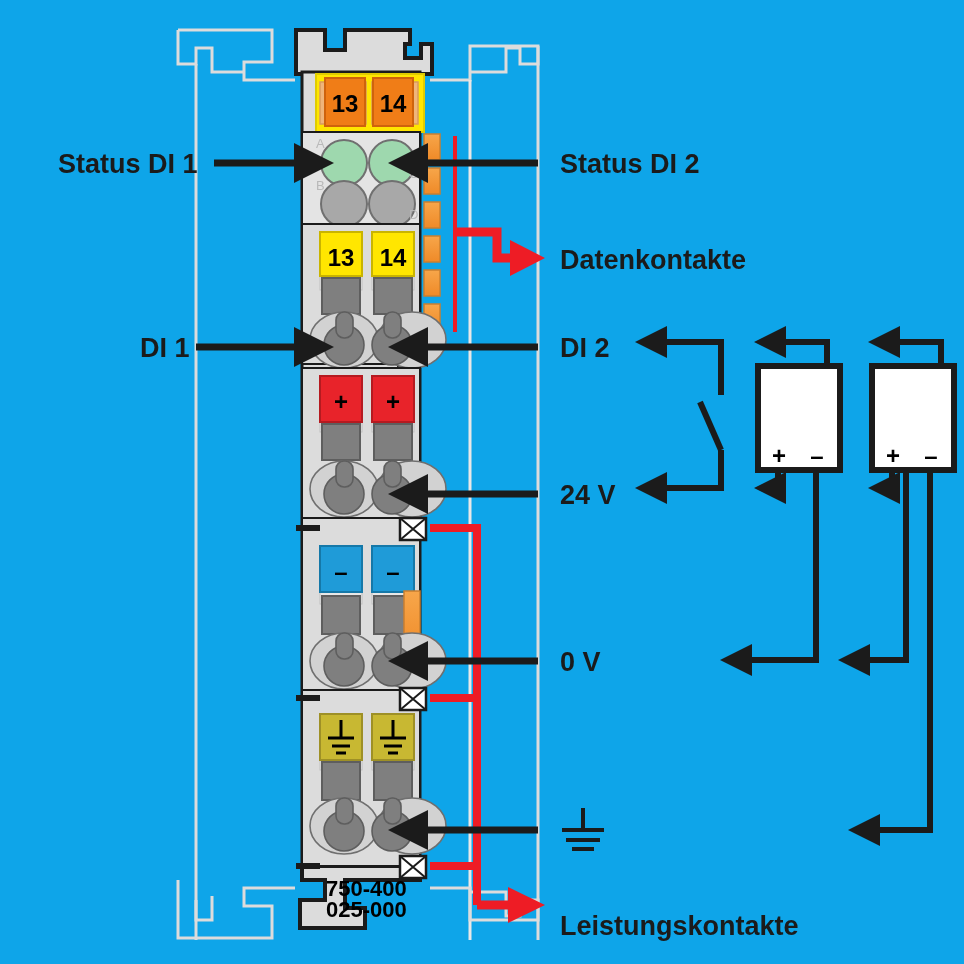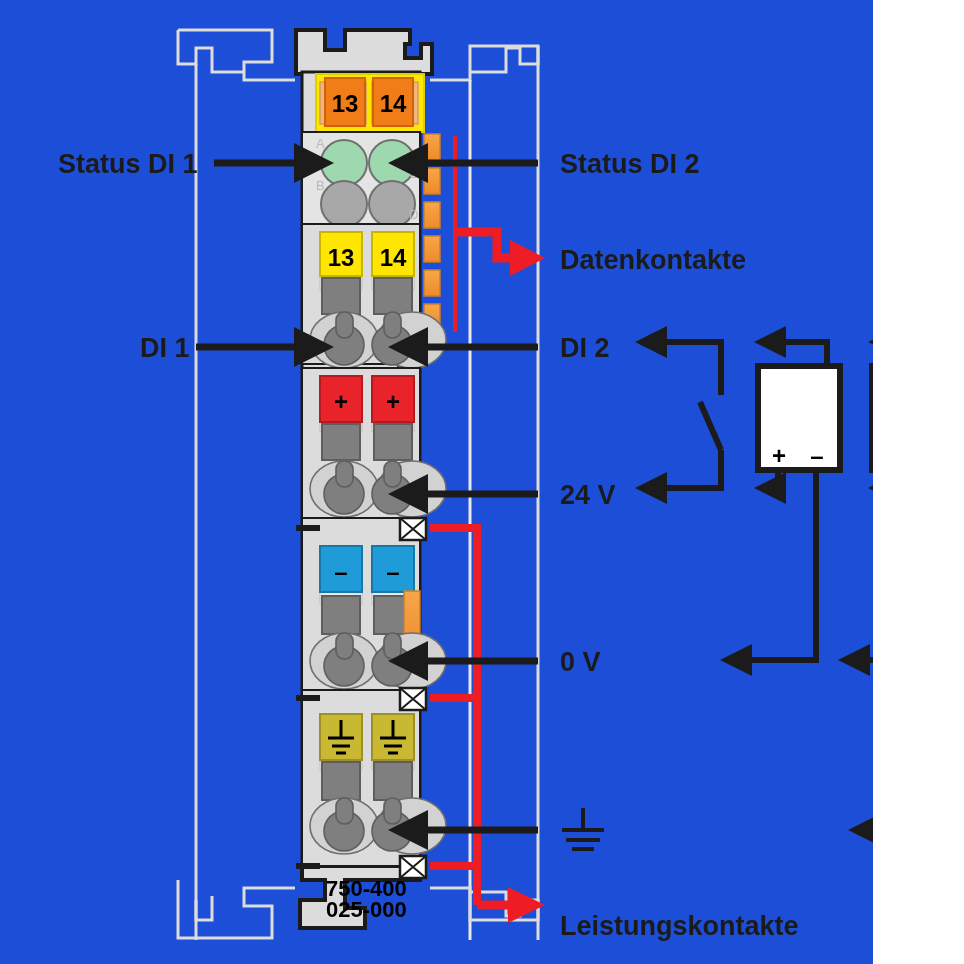--- a/index.html
+++ b/index.html
@@ -5,23 +5,23 @@
   html, body {
     margin: 0;
     padding: 0;
     background: #ffffff;
   }
   body {
     font-family: "Liberation Sans", sans-serif;
   }
   #stage {
     position: relative;
-    width: 873px;
+    width: 964px;
     height: 964px;
-    background: #1d4ed8;
+    background: #0ea5e9;
     overflow: hidden;
   }
   #stage svg {
     position: absolute;
     left: 0;
     top: 0;
   }
   .lbl {
     font-family: "Liberation Sans", sans-serif;
     font-weight: bold;

